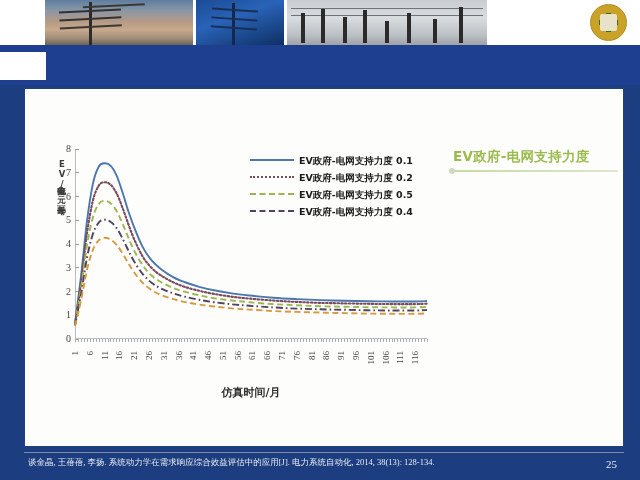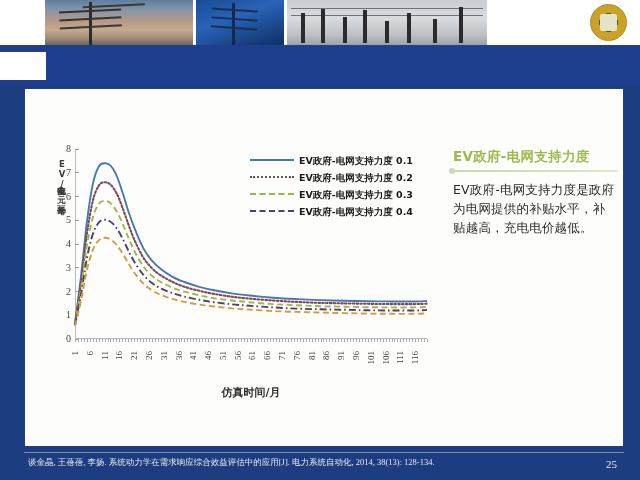--- a/index.html
+++ b/index.html
@@ -284,21 +284,21 @@
             <div class="leg-row">
               <span class="leg-swatch">
                 <i style="border-top: 2.2px dotted rgb(123, 74, 94);"></i>
               </span>
               <span class="leg-label">EV政府-电网支持力度 0.2</span>
             </div>
             <div class="leg-row">
               <span class="leg-swatch">
                 <i style="border-top: 2.2px dashed rgb(155, 184, 79);"></i>
               </span>
-              <span class="leg-label">EV政府-电网支持力度 0.3</span>
+              <span class="leg-label">EV政府-电网支持力度 0.5</span>
             </div>
             <div class="leg-row">
               <span class="leg-swatch">
                 <i style="border-top: 2.2px dashed rgb(79, 66, 99);"></i>
               </span>
               <span class="leg-label">EV政府-电网支持力度 0.4</span>
             </div>
           </div>
         <div class="xlabels" id="xlabels">
             <span style="left: -4px;">1</span>
@@ -326,21 +326,20 @@
             <span style="left: 321.378px;">111</span>
             <span style="left: 336.168px;">116</span>
           </div>
         <div class="xaxis-title">仿真时间/月</div>
       </div>
     </div>
 
     <div class="info">
       <div class="info-h">EV政府-电网支持力度</div>
       <div class="info-rule"></div>
-      <div class="info-body">EV政府-电网支持力度是政府为电网提供的补贴水平，补贴越高，充电电价越低。</div>
     </div>
 
   </div>
 
   <div class="footer-rule"></div>
   <div class="cite">谈金晶, 王蓓蓓, 李扬. 系统动力学在需求响应综合效益评估中的应用[J]. 电力系统自动化, 2014, 38(13): 128-134.</div>
   <div class="pageno">25</div>
 
 </div>
 

